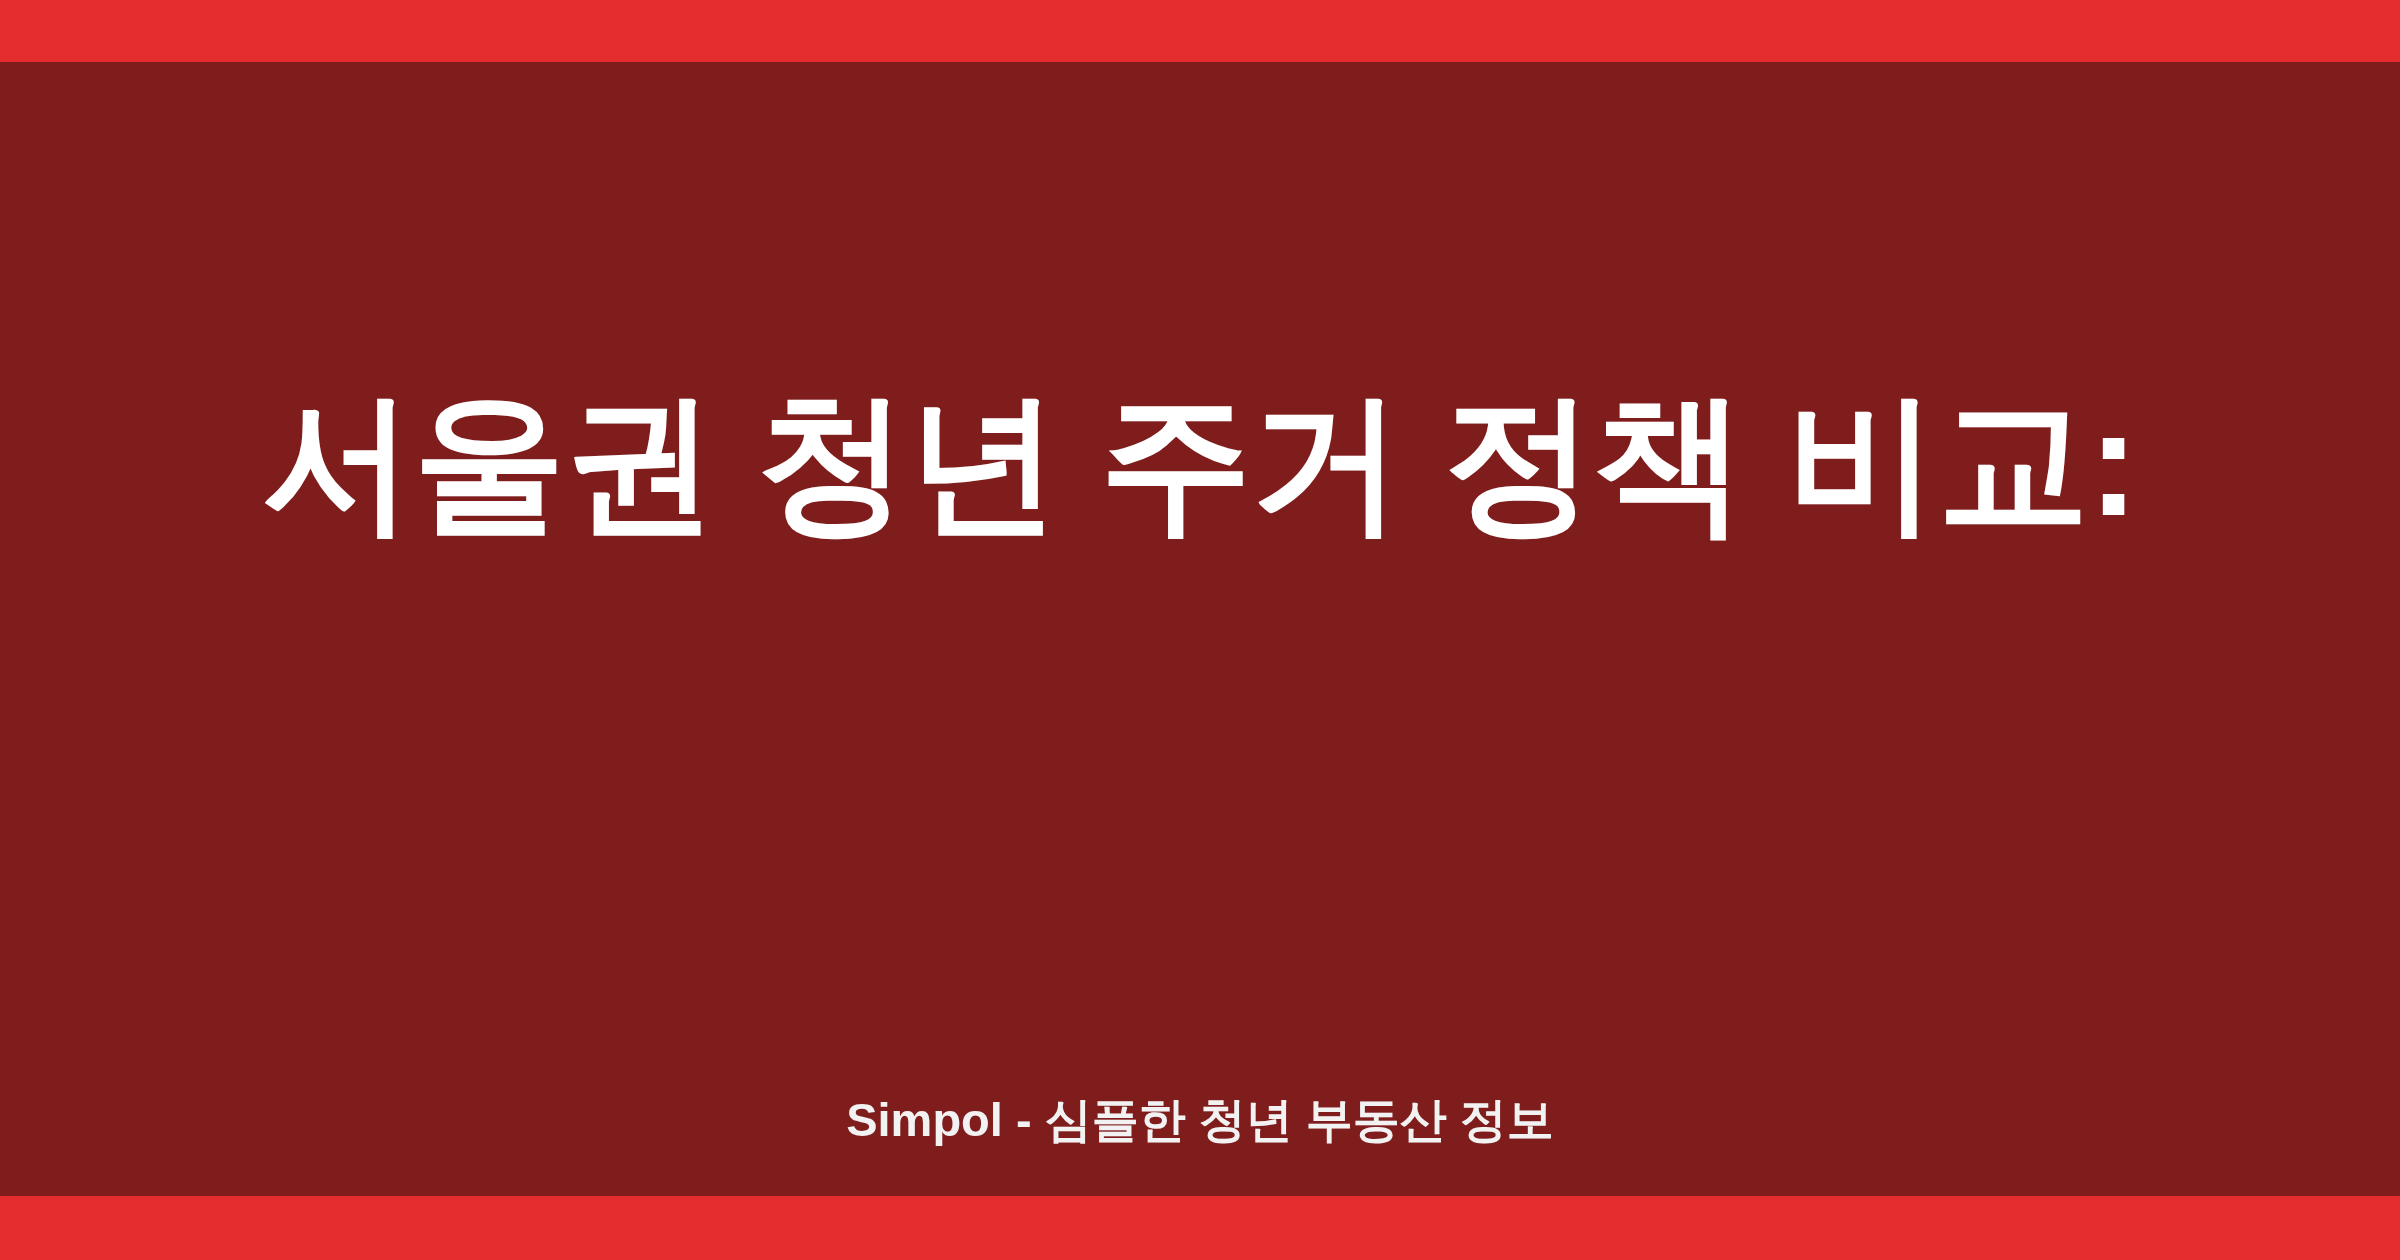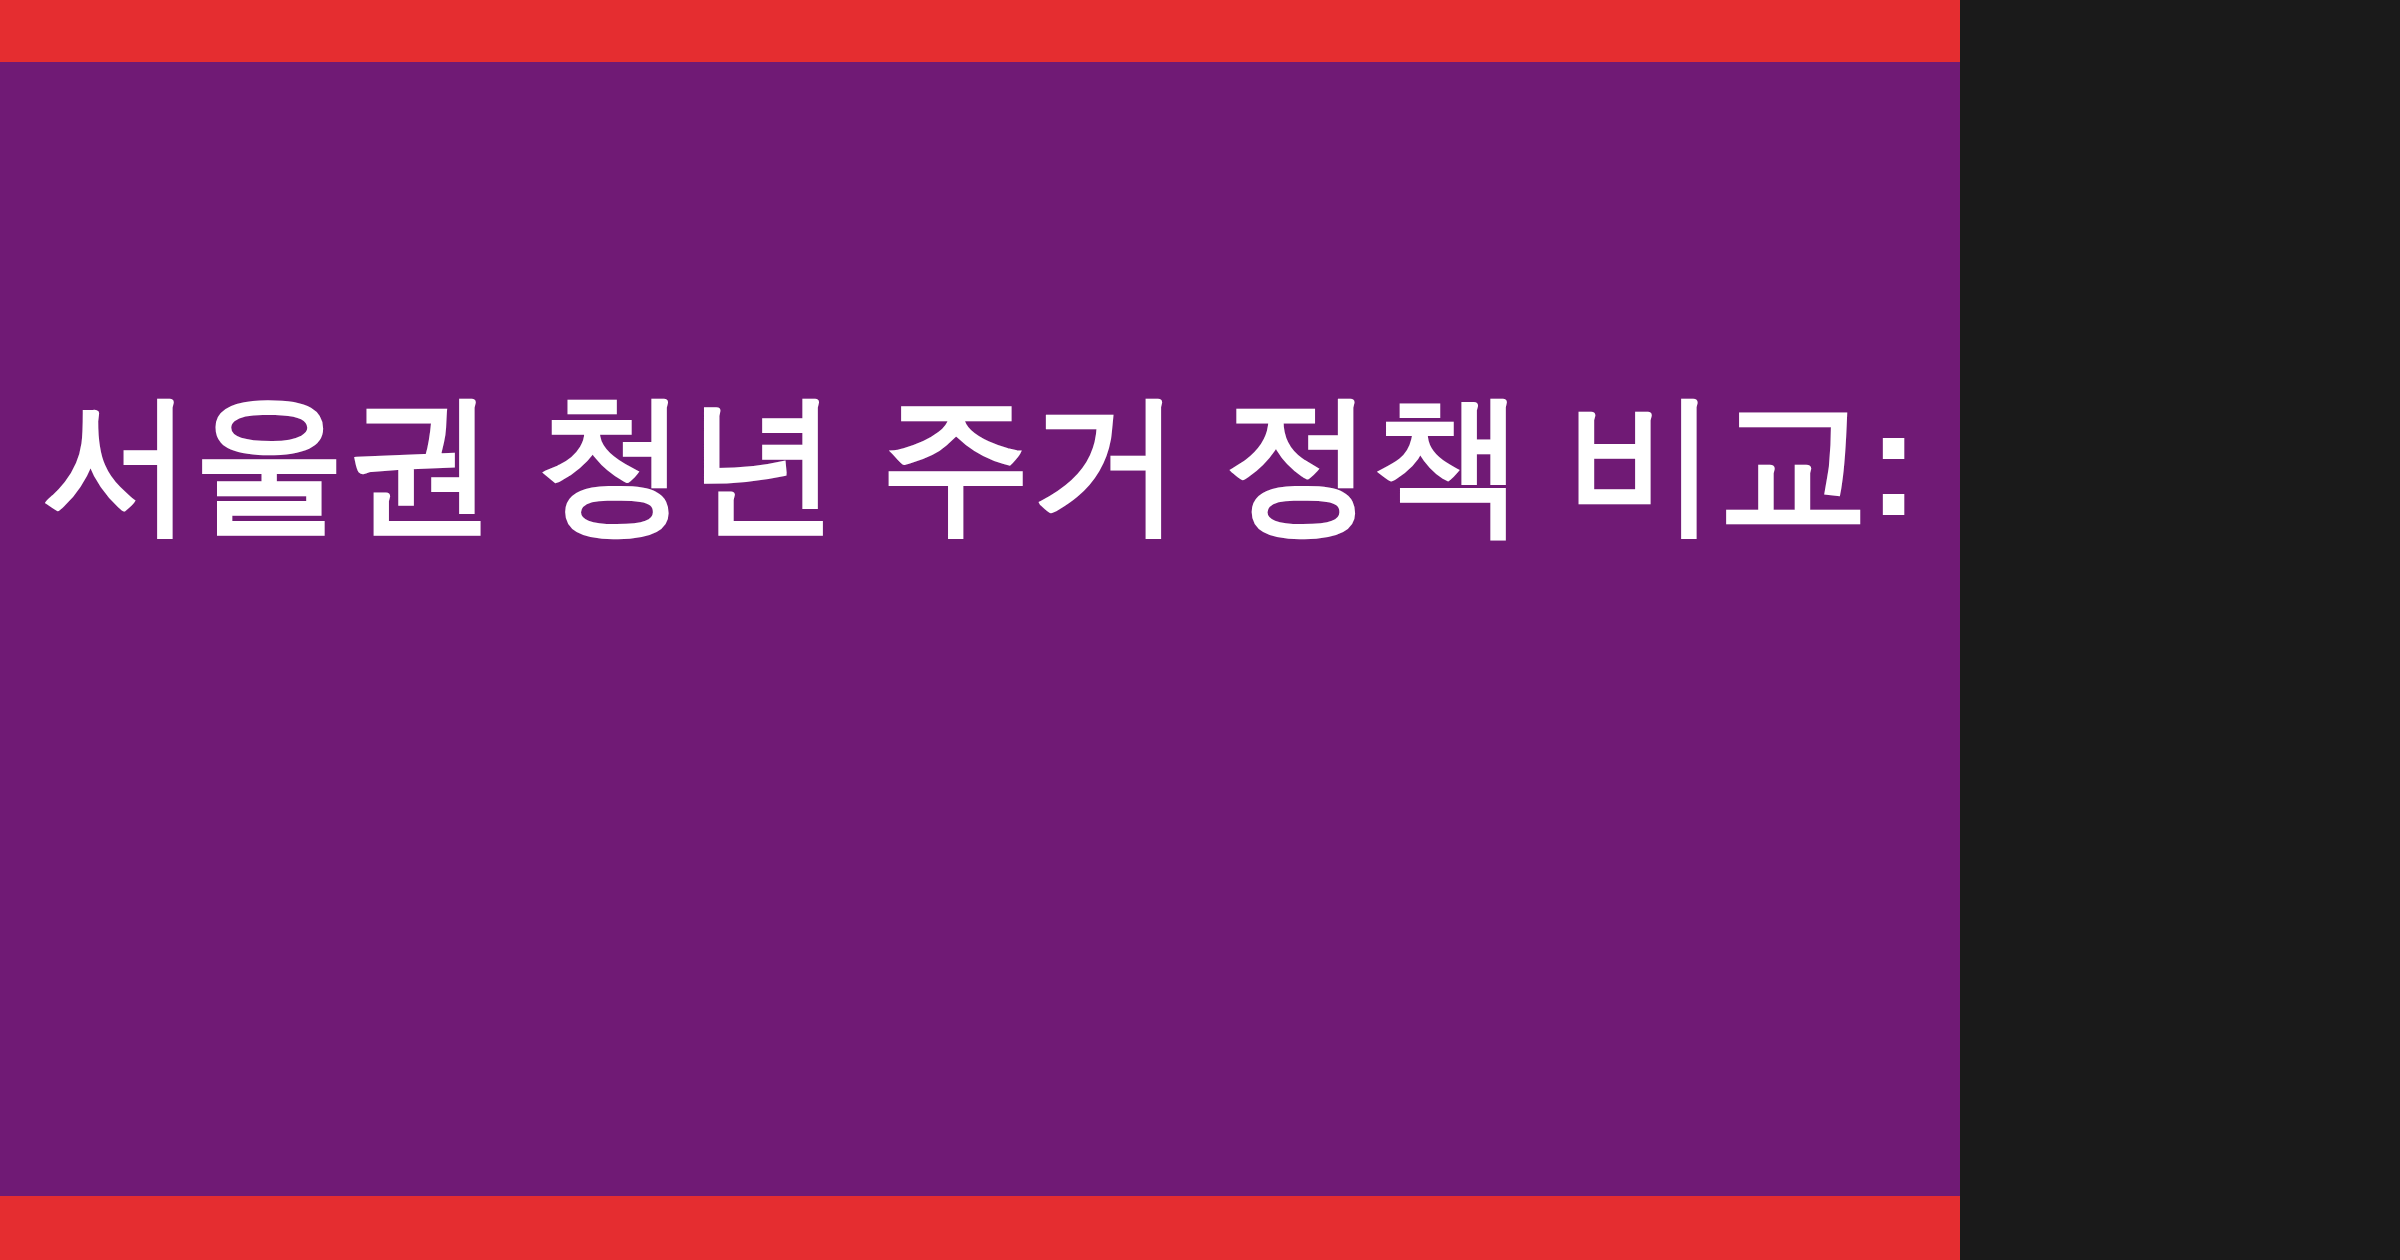--- a/index.html
+++ b/index.html
@@ -3,23 +3,23 @@
 <meta charset="utf-8">
 <title>Simpol Title Card</title>
 <style>
   html, body {
     margin: 0;
     padding: 0;
     background: #1a1a1a;
   }
   .slide {
     position: relative;
-    width: 1960px;
+    width: 2400px;
     height: 1260px;
-    background: #701a75;
+    background: #7f1d1d;
     overflow: hidden;
     font-family: "Liberation Sans", "DejaVu Sans", sans-serif;
     box-sizing: border-box;
   }
   .accent-bar {
     position: absolute;
     left: 0;
     width: 100%;
     background: #e52d30;
   }
@@ -80,18 +80,21 @@
 <div class="slide">
 
   <div class="accent-bar top"></div>
 
   <div class="stage">
 
     <div class="title-block">
       <span class="title-line">서울권 청년 주거 정책 비교:</span>
     </div>
 
+    <div class="footer-block">
+      <span class="footer-text">Simpol - 심플한 청년 부동산 정보</span>
+    </div>
 
   </div>
 
   <div class="accent-bar bottom"></div>
 
 </div>
 
 </body></html>

